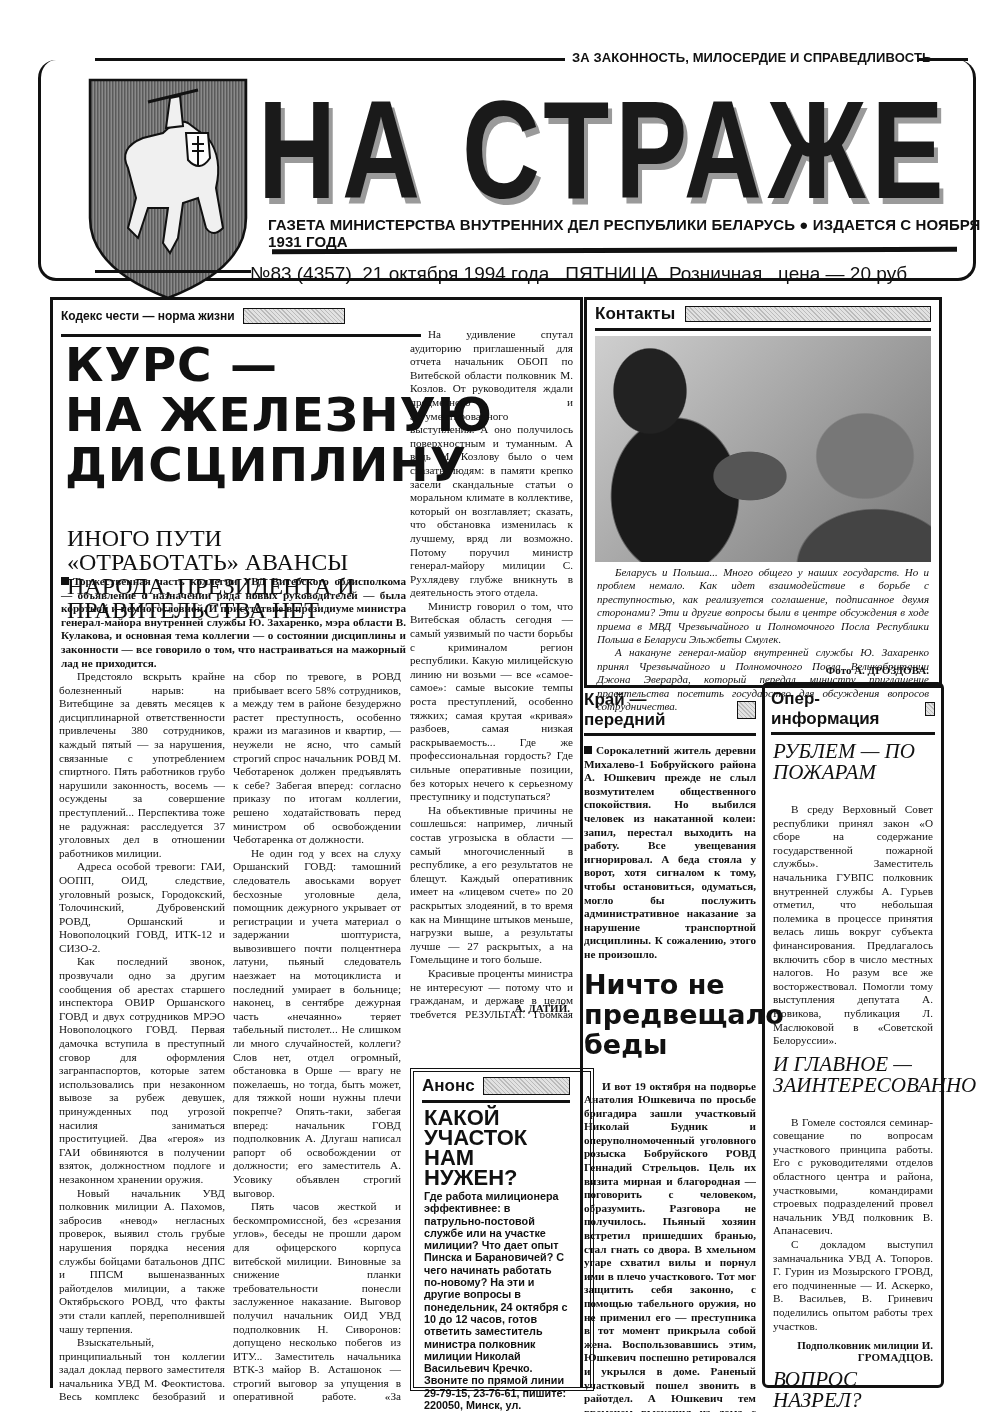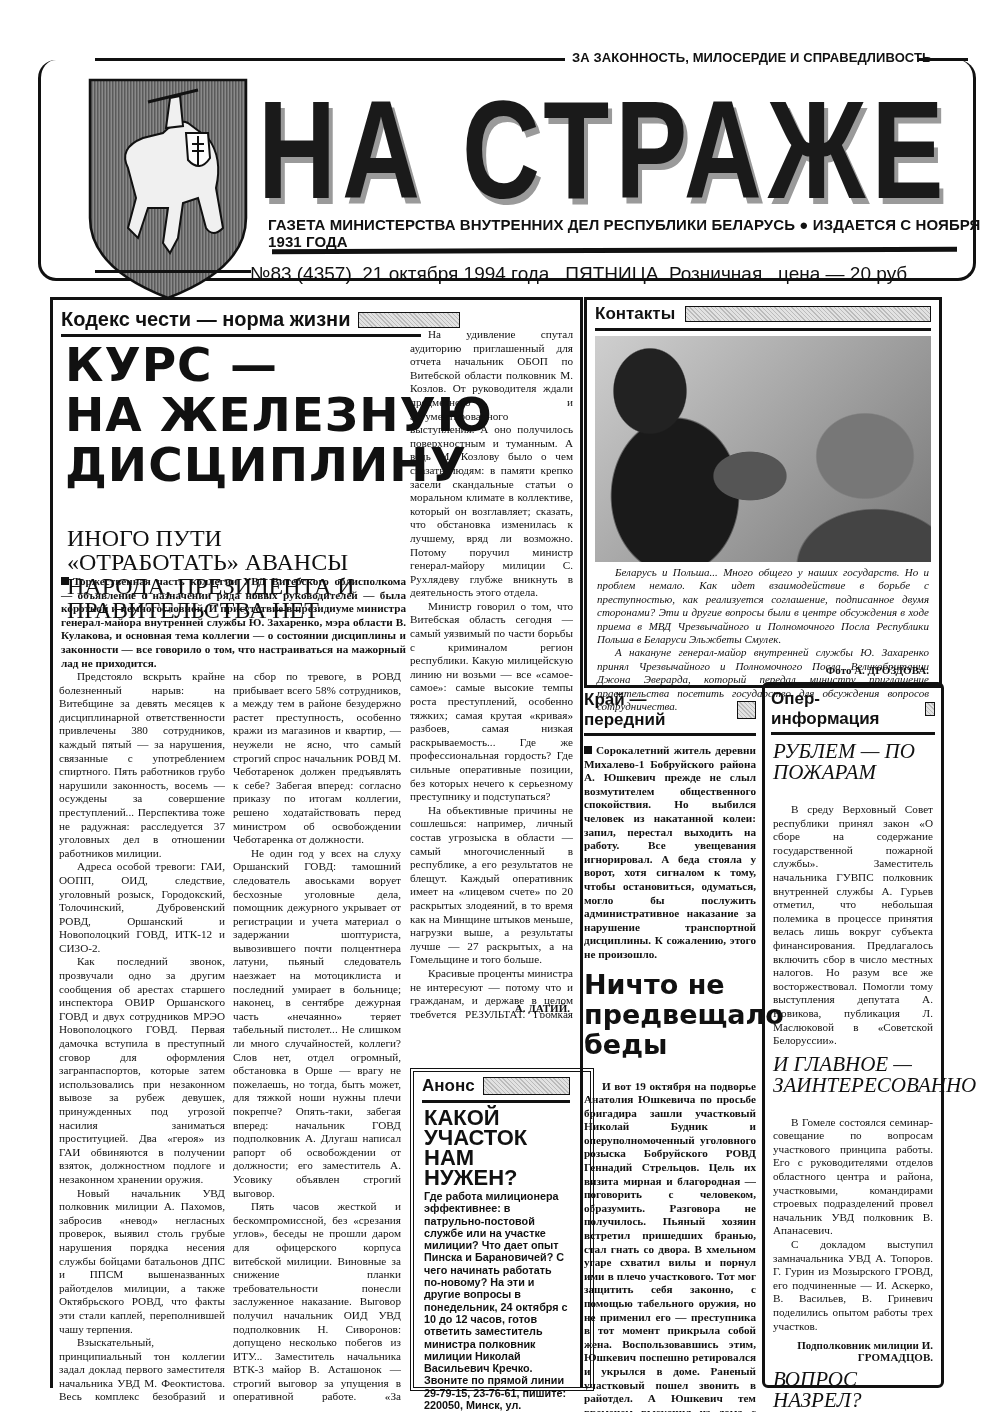--- a/index.html
+++ b/index.html
@@ -13,21 +13,21 @@
   .crest { left:88px; top:78px; width:160px; height:222px; }
   .title { left:258px; top:82px; font-family:"Liberation Sans", sans-serif; font-weight:900; font-size:108px; letter-spacing:6px; line-height:1; color:#1a1a1a; transform:scaleY(1.28); transform-origin:top left; text-shadow:4px 4px 0 #9a9a9a; }
   .subtitle { left:268px; top:216px; font-family:"Liberation Sans", sans-serif; font-weight:bold; font-size:15px; letter-spacing:0.1px; }
   .mast-underline { left:272px; top:248px; width:685px; height:5px; background:#111; transform:skewY(-0.2deg); }
   .issue { left:250px; top:263px; font-family:"Liberation Sans", sans-serif; font-size:19px; white-space:pre; }
   .issue-line { left:95px; top:270px; width:156px; height:3px; background:#111; }
 
   
   .box { border:3px solid #111; }
   .main-box { left:50px; top:297px; width:527px; height:1088px; border-right:3px solid #111; border-bottom:none; border-top:3px solid #111; border-left:3px solid #111; }
-  .rubric { font-family:"Liberation Sans", sans-serif; font-weight:bold; font-size:20px; }
+  .rubric { font-family:"Liberation Sans", sans-serif; font-weight:bold; font-size:12px; }
   .rubric-bar { height:14px; background:repeating-linear-gradient(45deg,#bbb 0 1px,#e2e2e2 1px 3px); border:1.5px solid #111; }
   .rule { height:3px; background:#111; }
   .headline { font-family:"DejaVu Sans", sans-serif; font-weight:900; font-size:47px; line-height:50px; letter-spacing:1px; }
   .subhead { font-family:"Liberation Serif", serif; font-size:24px; line-height:24px;margin-top:32px; }
   .lead { font-family:"Liberation Serif", serif; font-weight:bold; font-size:11.2px; line-height:13.6px; text-align:justify; }
   .col { font-family:"Liberation Serif", serif; font-size:11.2px; line-height:13.6px; text-align:justify; hyphens:auto; overflow:hidden;margin-top:20px; }
   .col p { margin:0; text-indent:18px; }
   .sign { font-family:"Liberation Serif", serif; font-weight:bold; font-size:11px; text-align:right; }
   .bullet { display:inline-block; width:8px; height:8px; background:#111; margin-right:4px; vertical-align:0px; }
 

